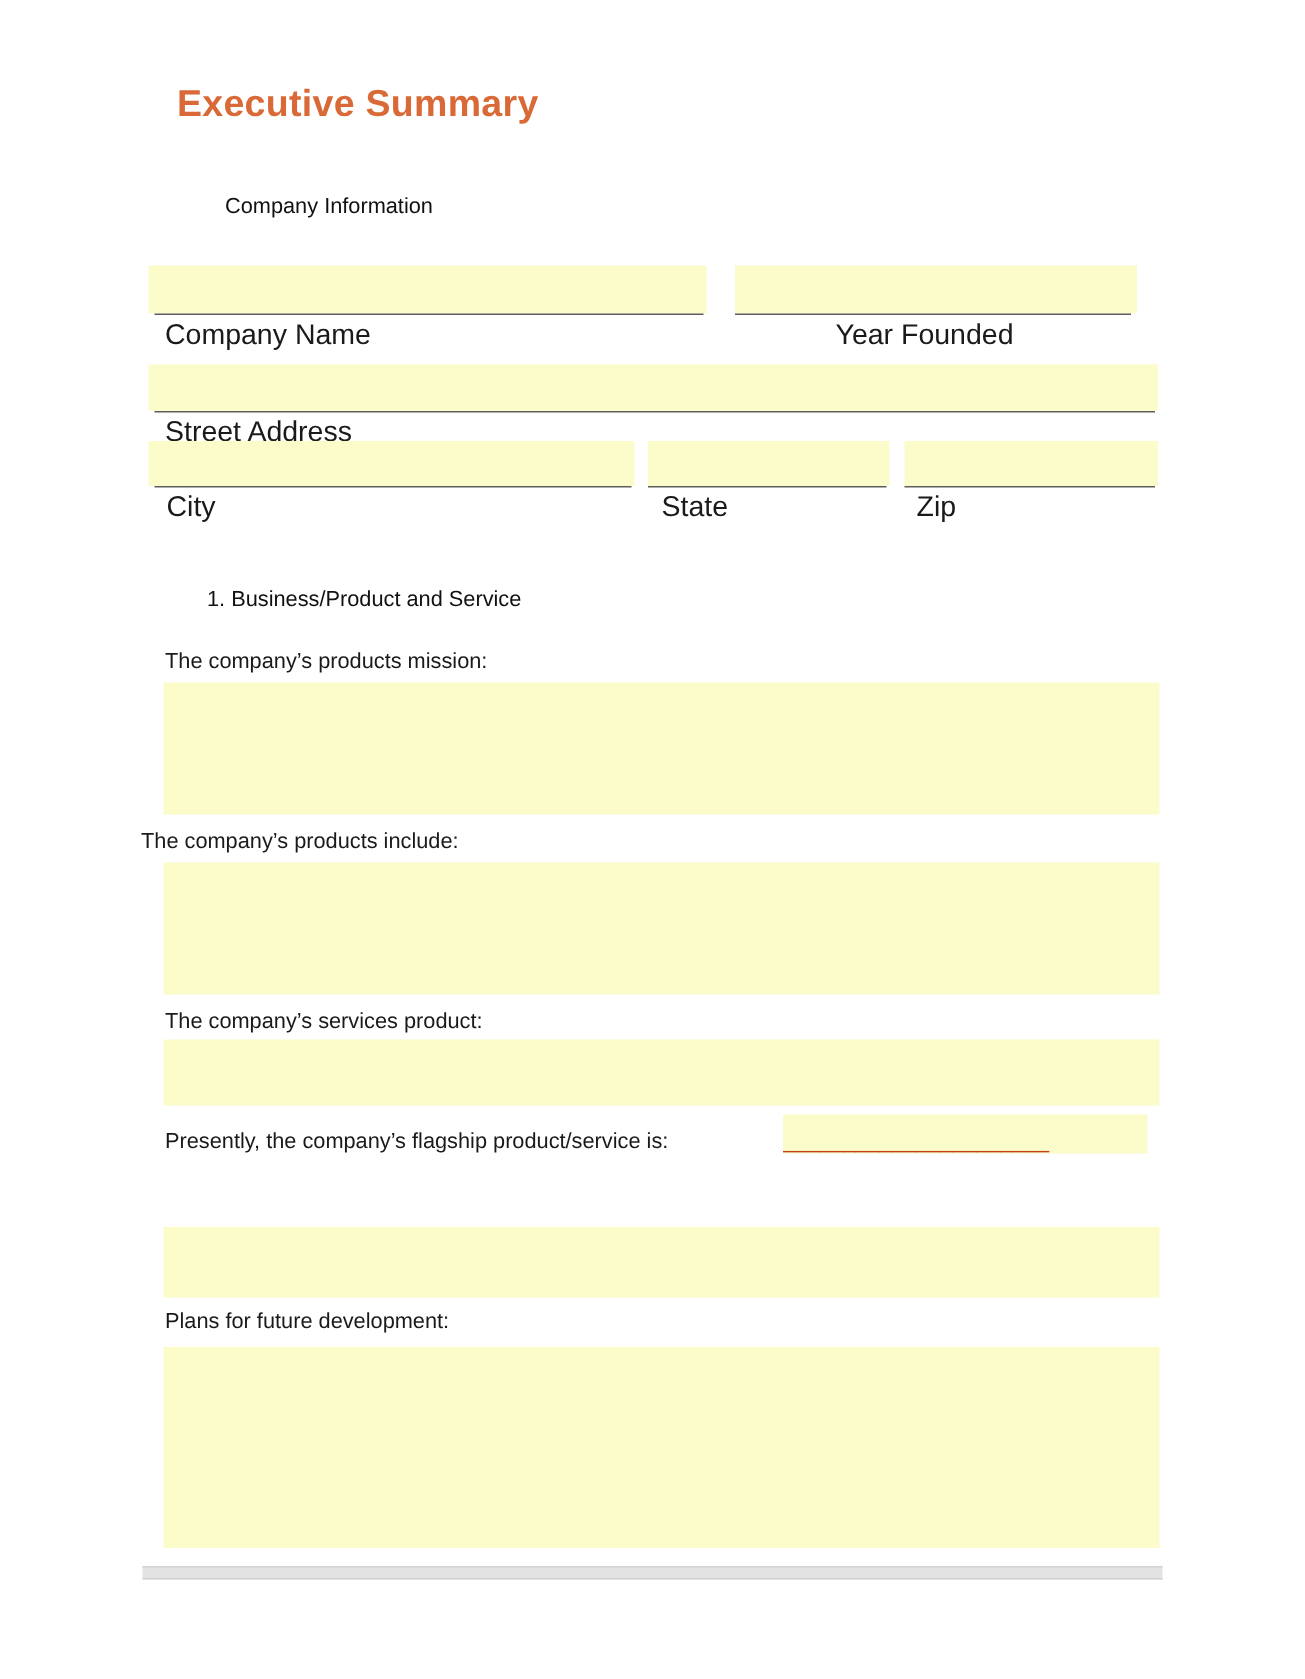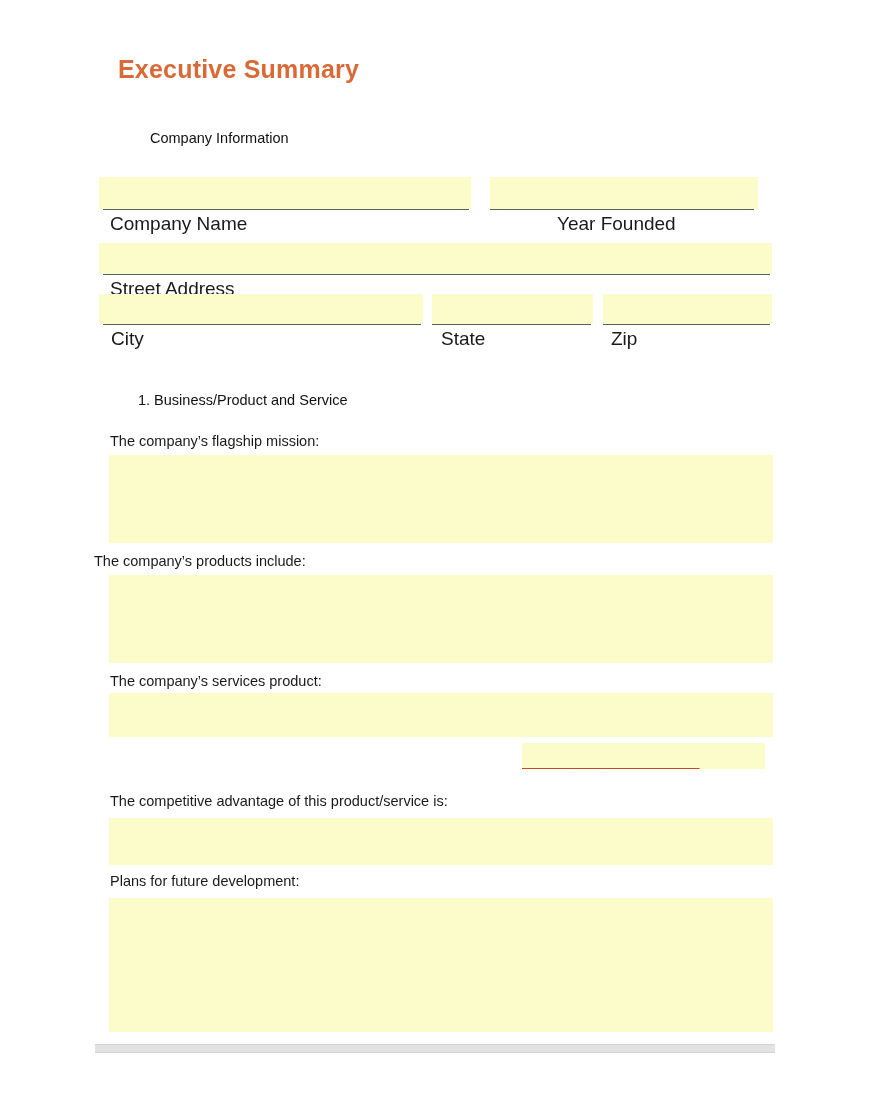--- a/index.html
+++ b/index.html
@@ -127,33 +127,33 @@
   <div class="field-fill" style="left:432px; top:294px; width:161px; height:30px;"></div>
   <div class="field-underline" style="left:432px; top:324px; width:159px;"></div>
   <div class="field-caption" style="left:441px; top:328px;">State</div>
 
   <div class="field-fill" style="left:603px; top:294px; width:169px; height:30px;"></div>
   <div class="field-underline" style="left:603px; top:324px; width:167px;"></div>
   <div class="field-caption" style="left:611px; top:328px;">Zip</div>
 
   <div class="section-heading" id="section1-heading">1. Business/Product and Service</div>
 
-  <div class="prompt" style="left:110px; top:433px;">The company’s flagship mission:</div>
+  <div class="prompt" style="left:110px; top:433px;">The company’s products mission:</div>
   <div class="field-fill" style="left:109px; top:455px; width:664px; height:88px;"></div>
 
   <div class="prompt" style="left:94px; top:553px;">The company’s products include:</div>
   <div class="field-fill" style="left:109px; top:575px; width:664px; height:88px;"></div>
 
   <div class="prompt" style="left:110px; top:673px;">The company’s services product:</div>
   <div class="field-fill" style="left:109px; top:693px; width:664px; height:44px;"></div>
 
+  <div class="prompt" style="left:110px; top:753px;">Presently, the company’s flagship product/service is:</div>
   <div class="field-fill" style="left:522px; top:743px; width:243px; height:26px;"></div>
   <div class="underscore-rule" style="left:522px; top:753px; width:243px;">______________________</div>
 
-  <div class="prompt" style="left:110px; top:793px;">The competitive advantage of this product/service is:</div>
   <div class="field-fill" style="left:109px; top:818px; width:664px; height:47px;"></div>
 
   <div class="prompt" style="left:110px; top:873px;">Plans for future development:</div>
   <div class="field-fill" style="left:109px; top:898px; width:664px; height:134px;"></div>
 
   <div class="bottom-bar"></div>
 
 </div>
 
 </body></html>

